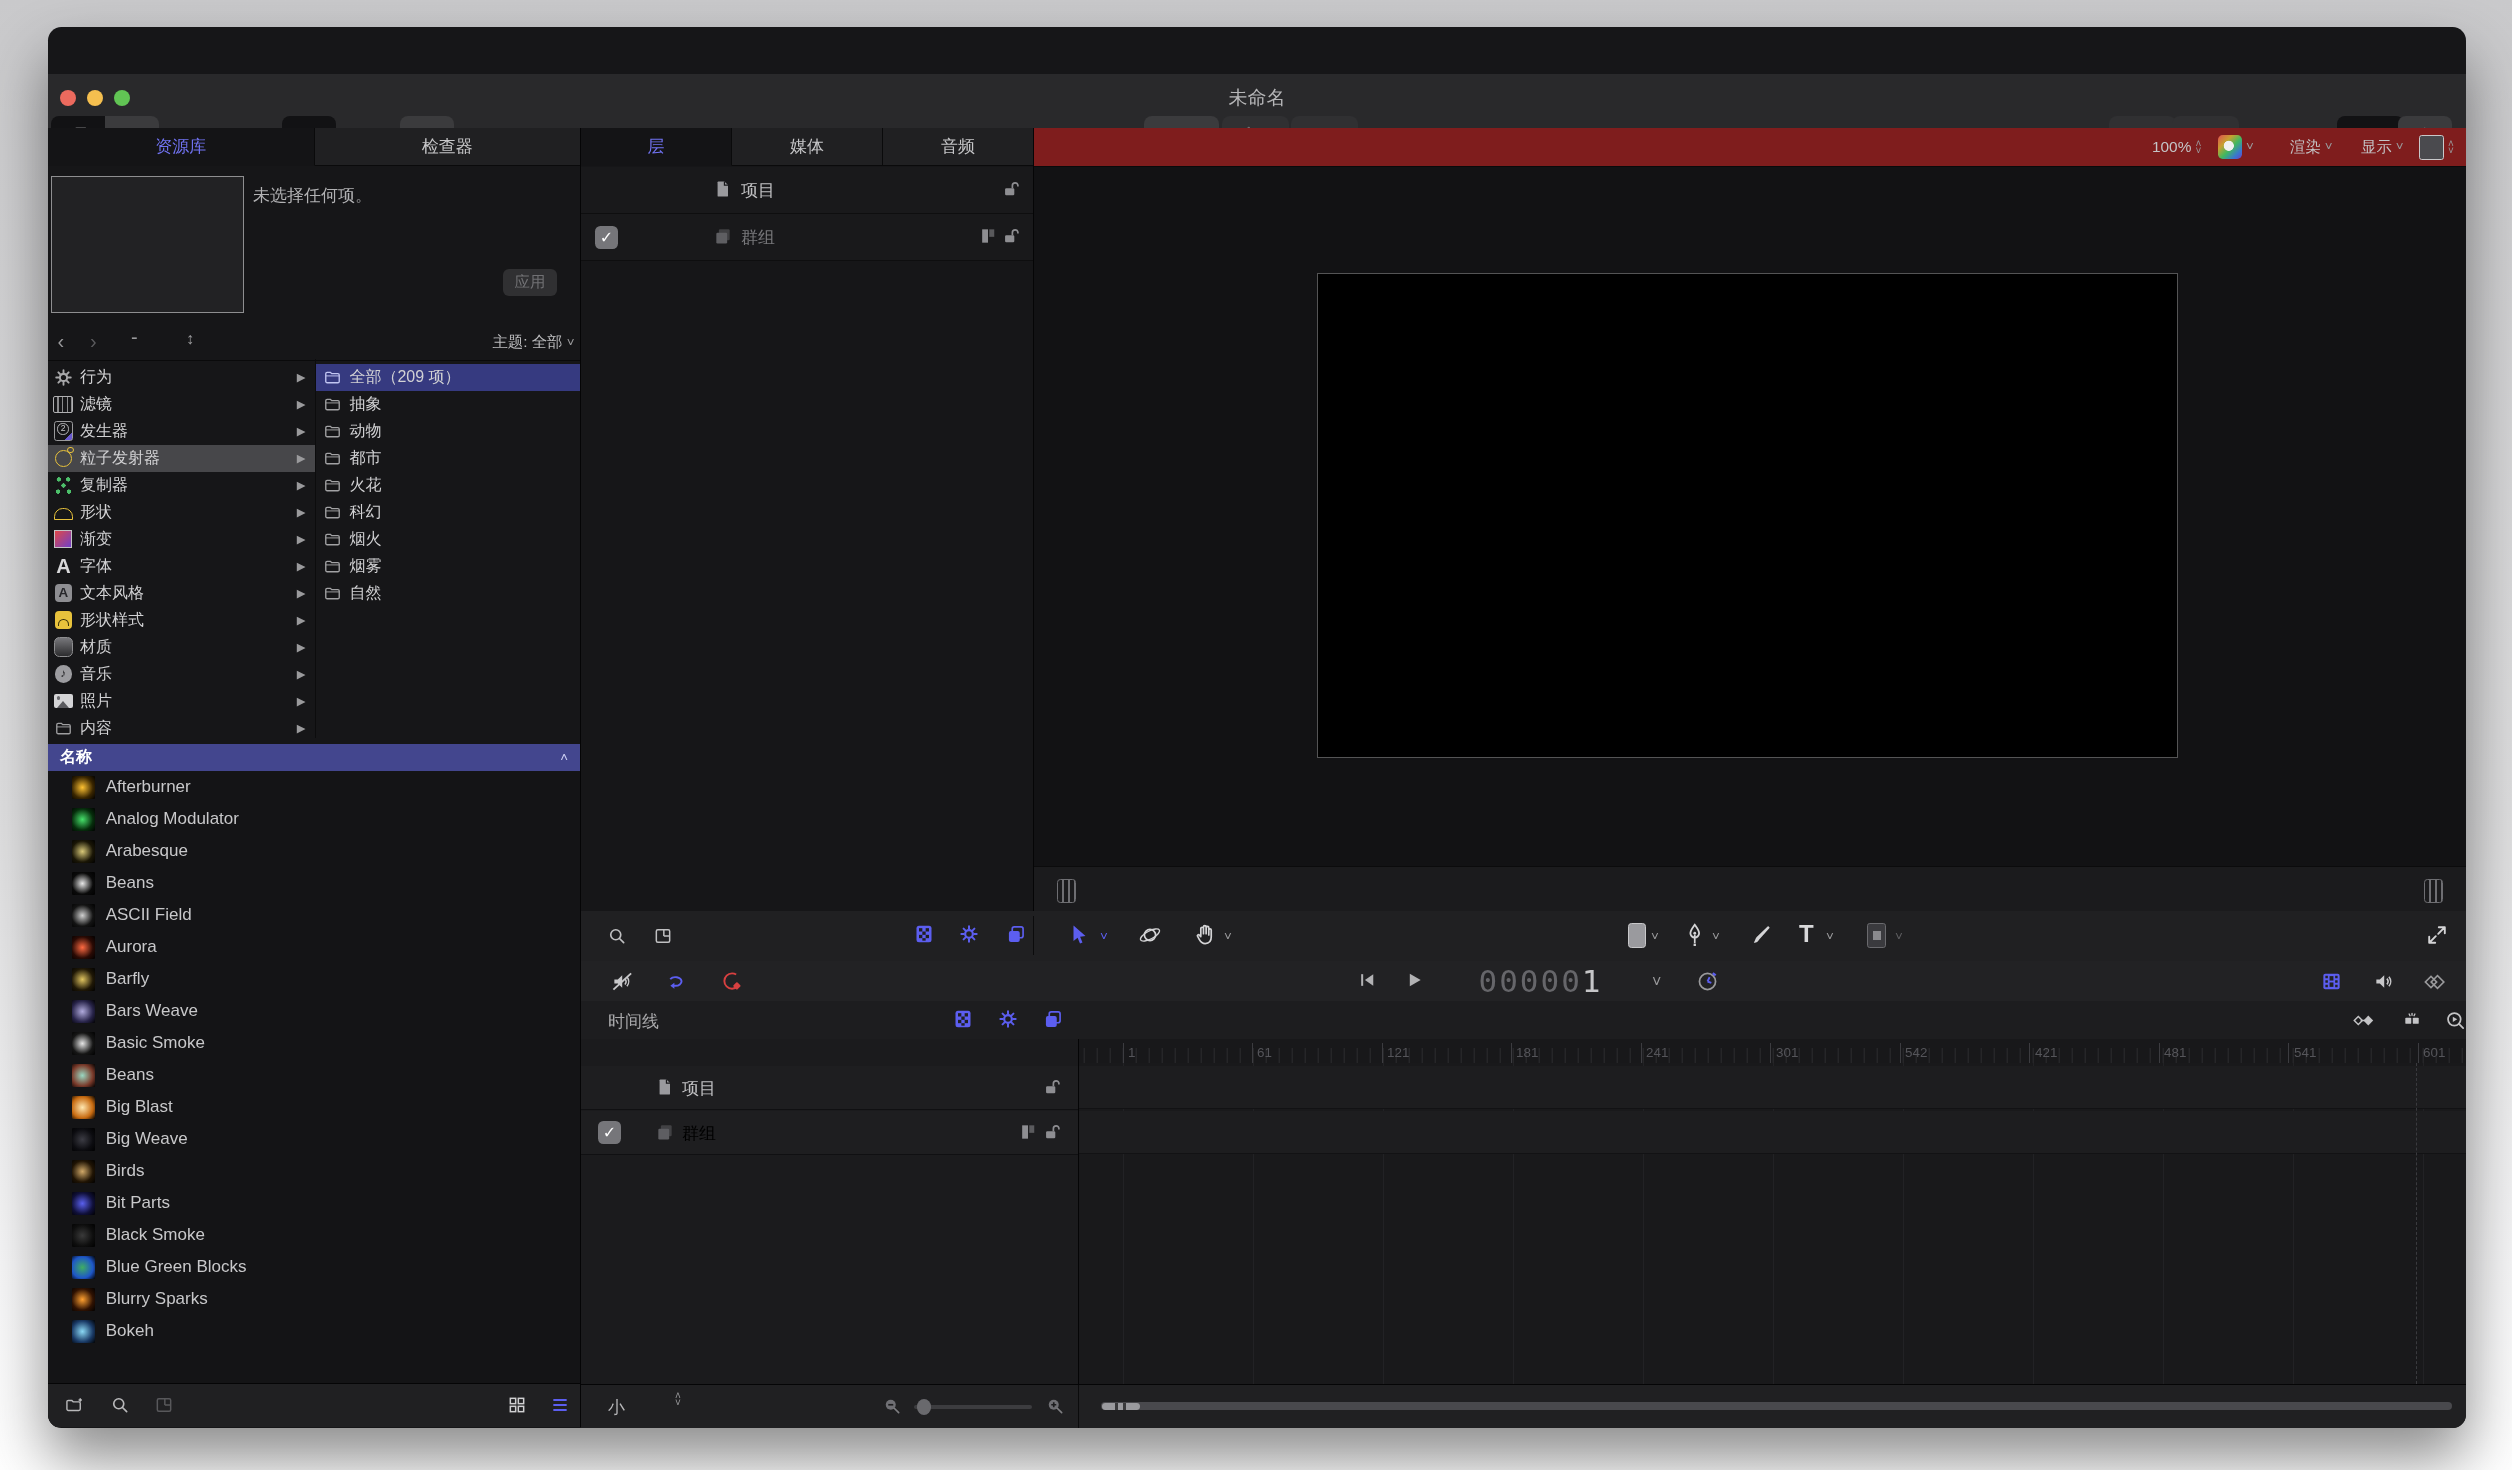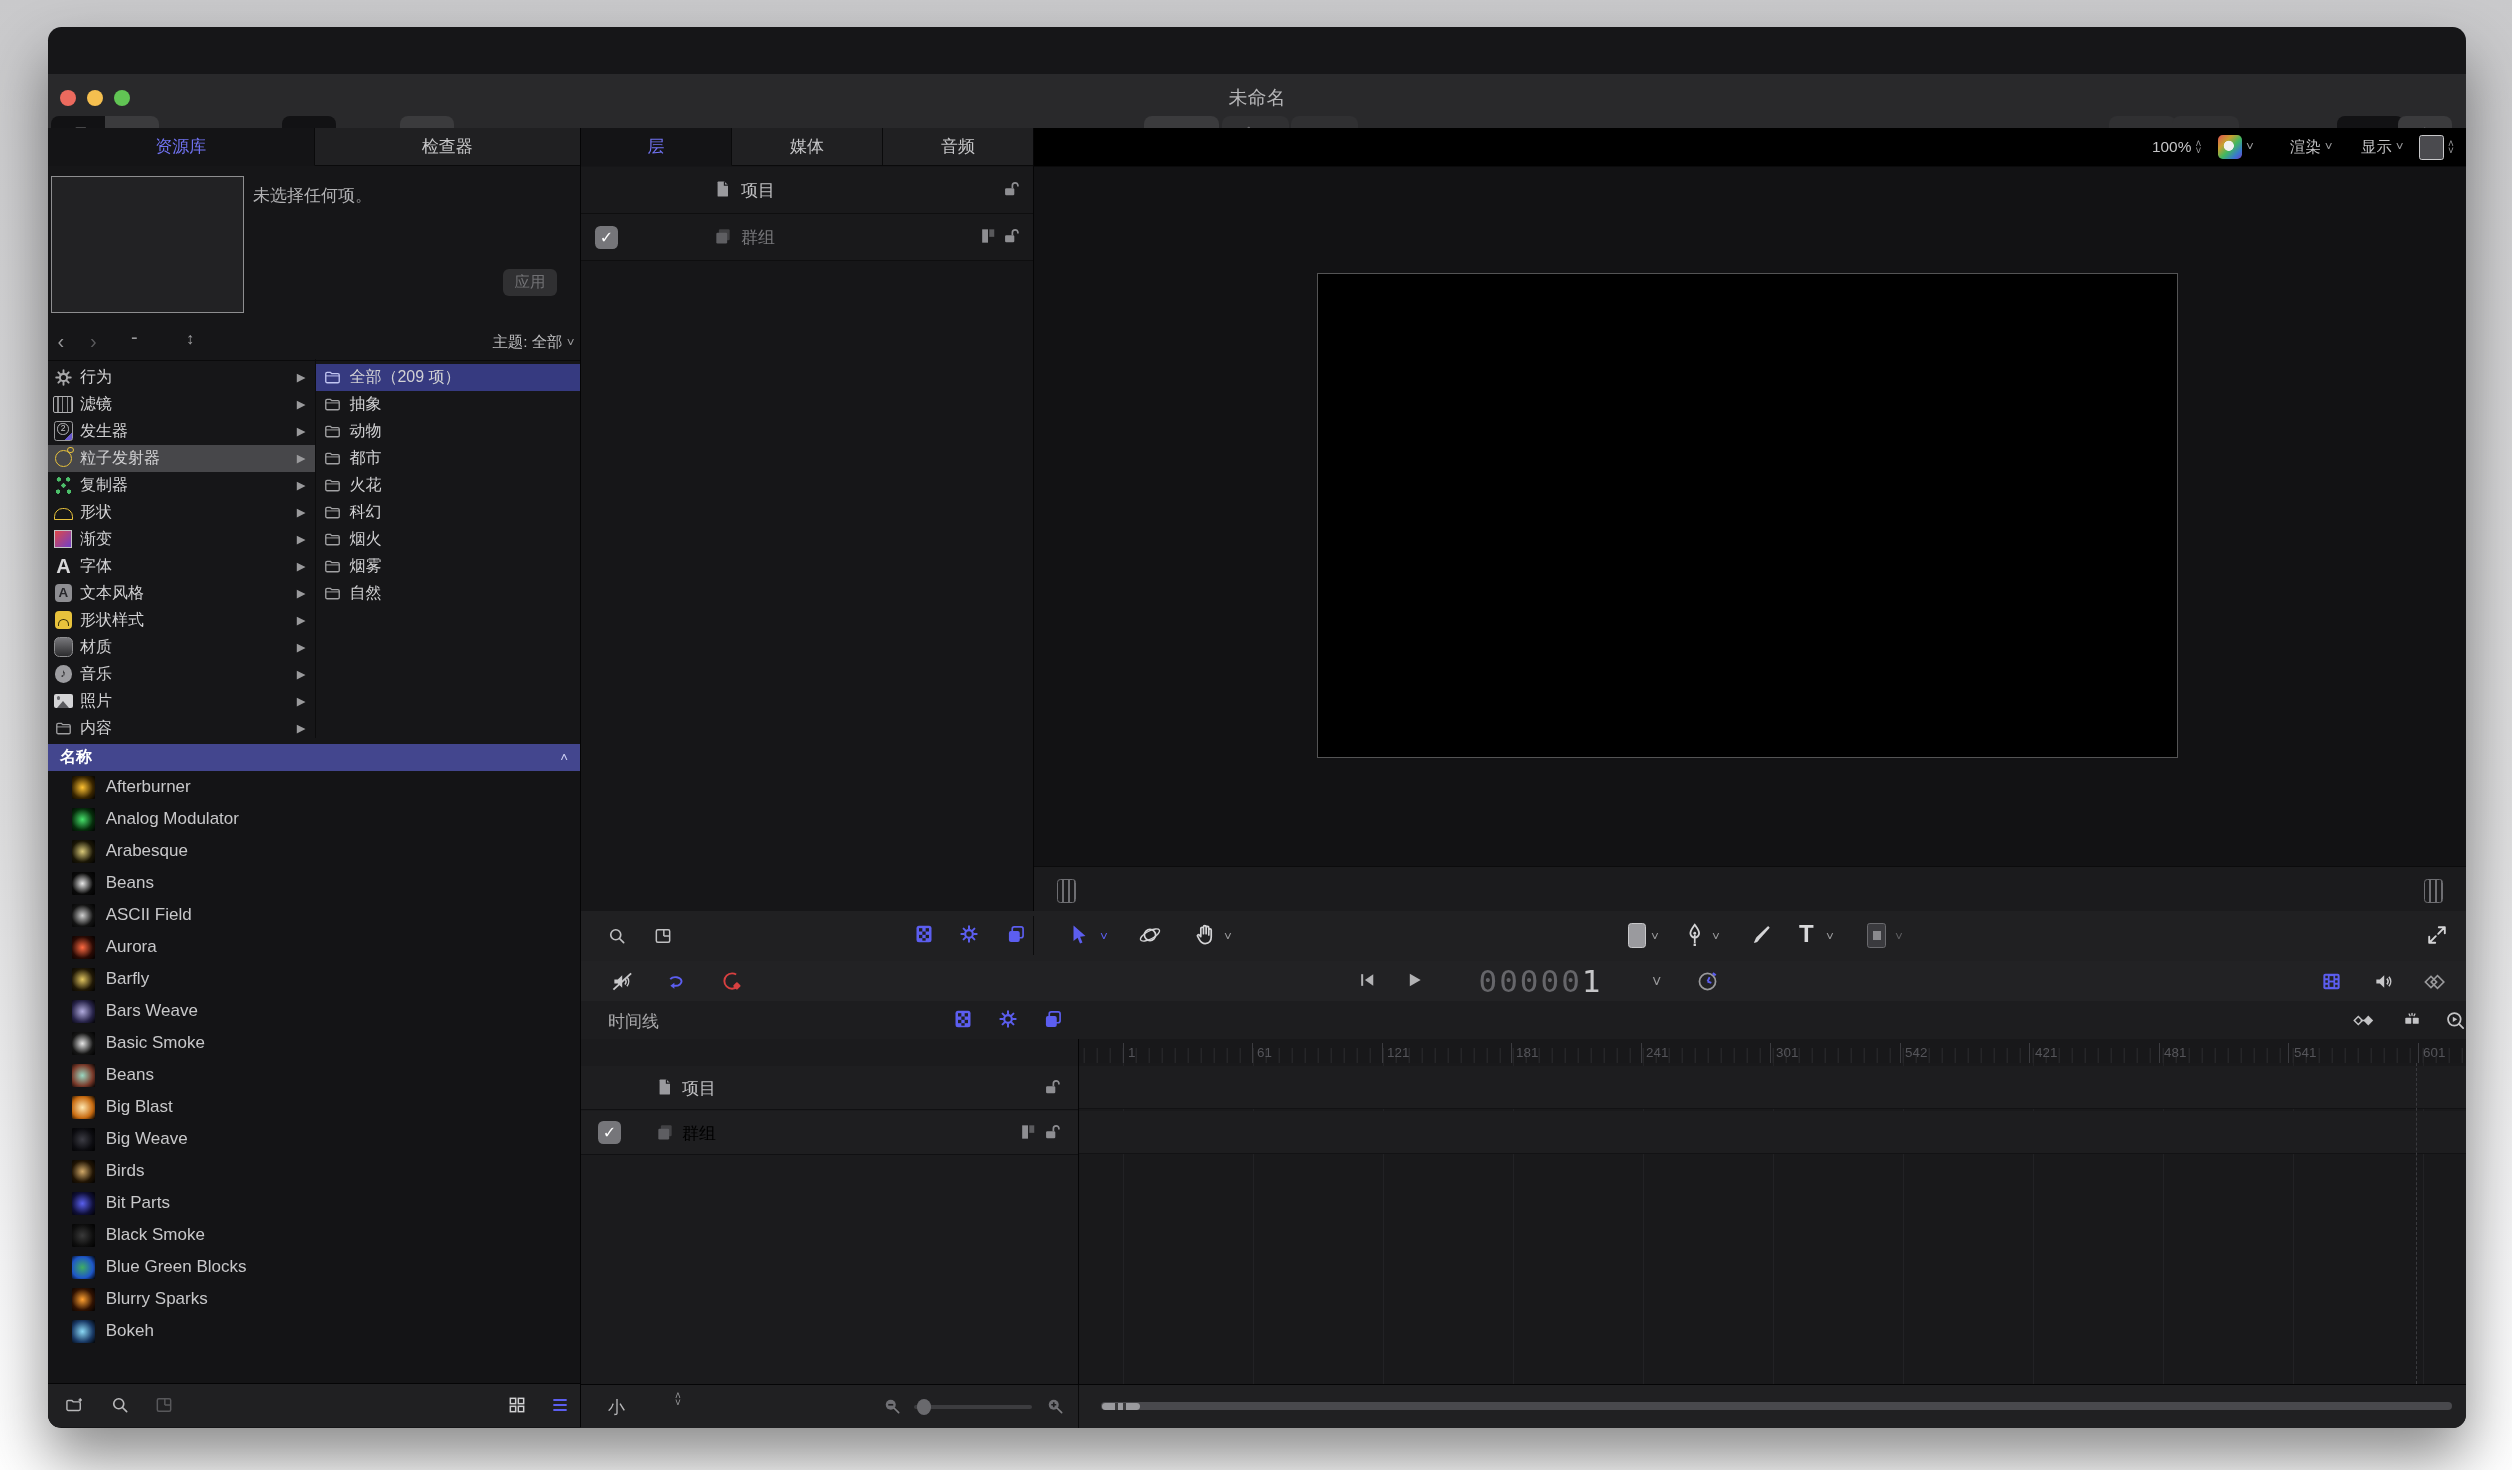--- a/index.html
+++ b/index.html
@@ -63,21 +63,21 @@
   .lib-bottom{position:absolute;left:0;bottom:0;width:100%;height:43px;background:#202022;border-top:1.3px solid #050506;}
   
   #layers{left:533px;top:101px;width:452px;height:784px;border-right:1.3px solid #050506;}
   .lrow{position:absolute;left:0;width:100%;height:46px;background:#19191b;border-bottom:1.3px solid #0e0e0f;display:flex;align-items:center;}
   .lrow .rlabel{font-size:17px;color:#c0c0c2;}
   .lrow .rlabel.dim{color:#77777a;}
   .checkbox{position:absolute;left:14px;width:23px;height:23px;border-radius:5.4px;background:#76767a;display:flex;align-items:center;justify-content:center;color:#ffffff;font-size:16px;}
   .checkbox::before{content:"\2713";}
   
   #canvasp{left:986px;top:101px;width:1432px;height:784px;background:#121214;}
-  .cv-topbar{position:absolute;left:0;top:0;width:100%;height:38px;background:#000000;border-bottom:1.3px solid #0a0a0b;color:#c4c4c6;font-size:15.4px;}
+  .cv-topbar{position:absolute;left:0;top:0;width:100%;height:38px;background:#7f1d1d;border-bottom:1.3px solid #0a0a0b;color:#c4c4c6;font-size:15.4px;}
   .cv-item{position:absolute;top:0;height:38px;display:flex;align-items:center;gap:4px;}
   .stepper{display:inline-flex;flex-direction:column;line-height:7.4px;font-size:10px;color:#9a9a9c;}
   .swatch-rainbow{width:24px;height:24px;border-radius:4.7px;background:radial-gradient(circle at 45% 45%,#f0f0f0 0 4.7px,transparent 5.4px),linear-gradient(135deg,#e05050,#c8a030 30%,#40b860 55%,#3878d0 80%,#7040c0);}
   .swatch-gray{width:23px;height:23px;border-radius:2.7px;background:#4a4a4e;border:1.3px solid #c8c8ca;}
   .cv-black{position:absolute;left:284px;top:146px;width:859px;height:483px;background:#000;outline:0.7px solid rgba(255,255,255,.28);}
   .mini-strip{position:absolute;left:0;top:738px;width:100%;height:46px;background:#1b1b1d;border-top:1.3px solid #0b0b0c;}
   .mini-marker{position:absolute;top:12px;width:17.4px;height:21.5px;border:1.3px solid #6e6e72;border-radius:3.4px;background:repeating-linear-gradient(90deg,transparent 0 4px,#6e6e72 4px 6px);}
   
   #toolsrow{left:533px;top:884px;width:1885px;height:50px;background:#202022;border-bottom:1.3px solid #050506;}
   #transport{left:533px;top:934px;width:1885px;height:40px;background:#222224;border-bottom:1.3px solid #050506;}

